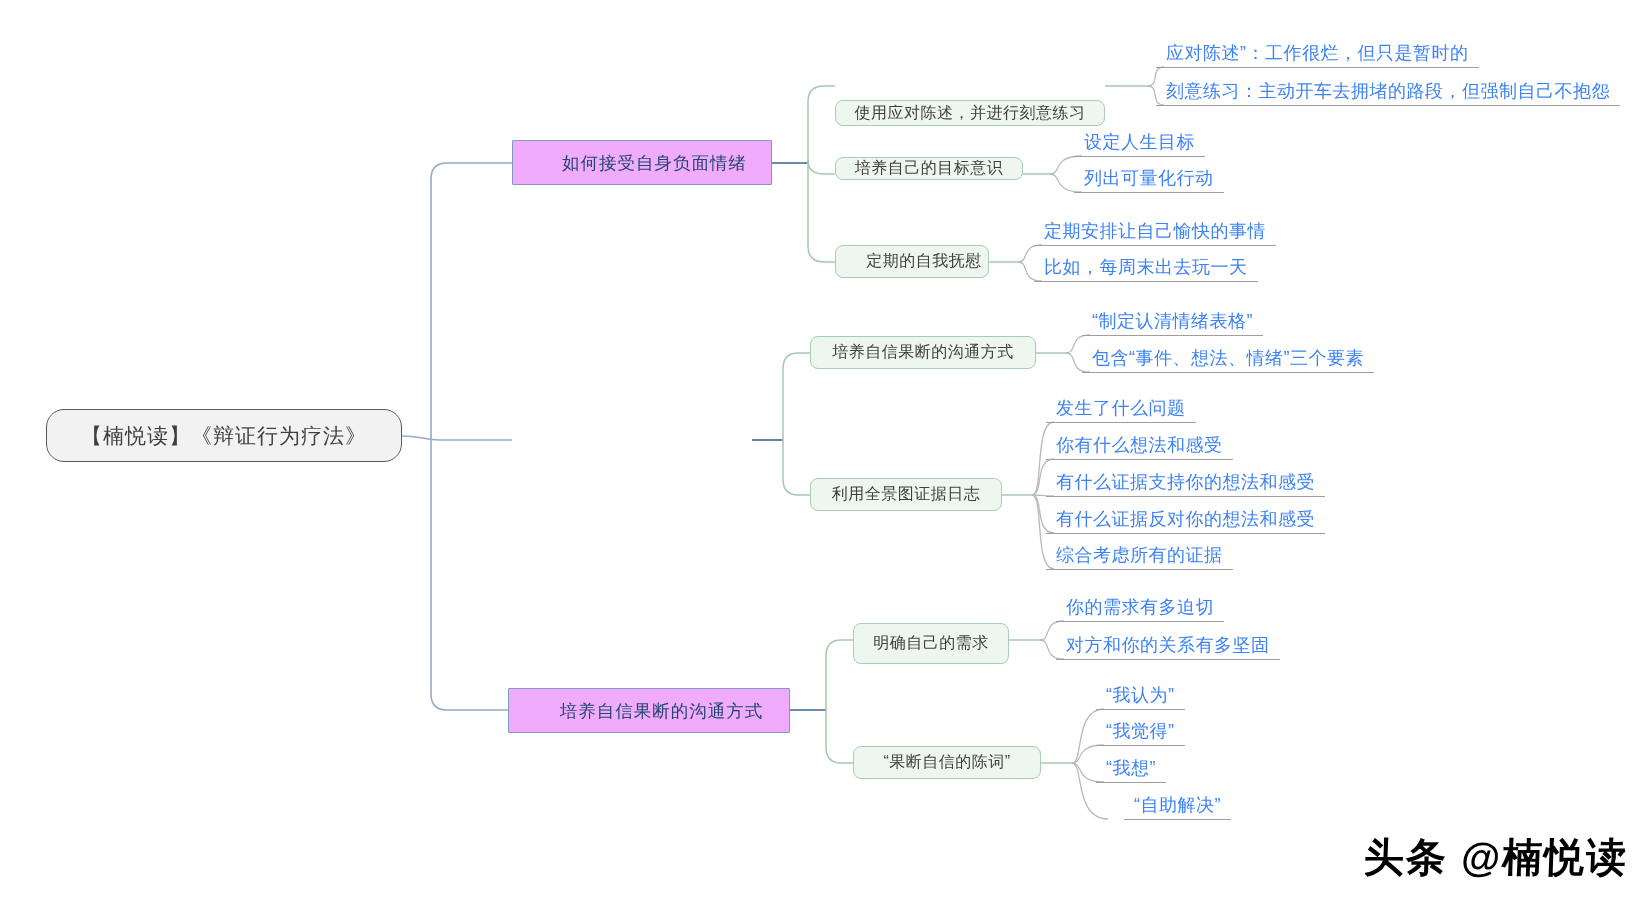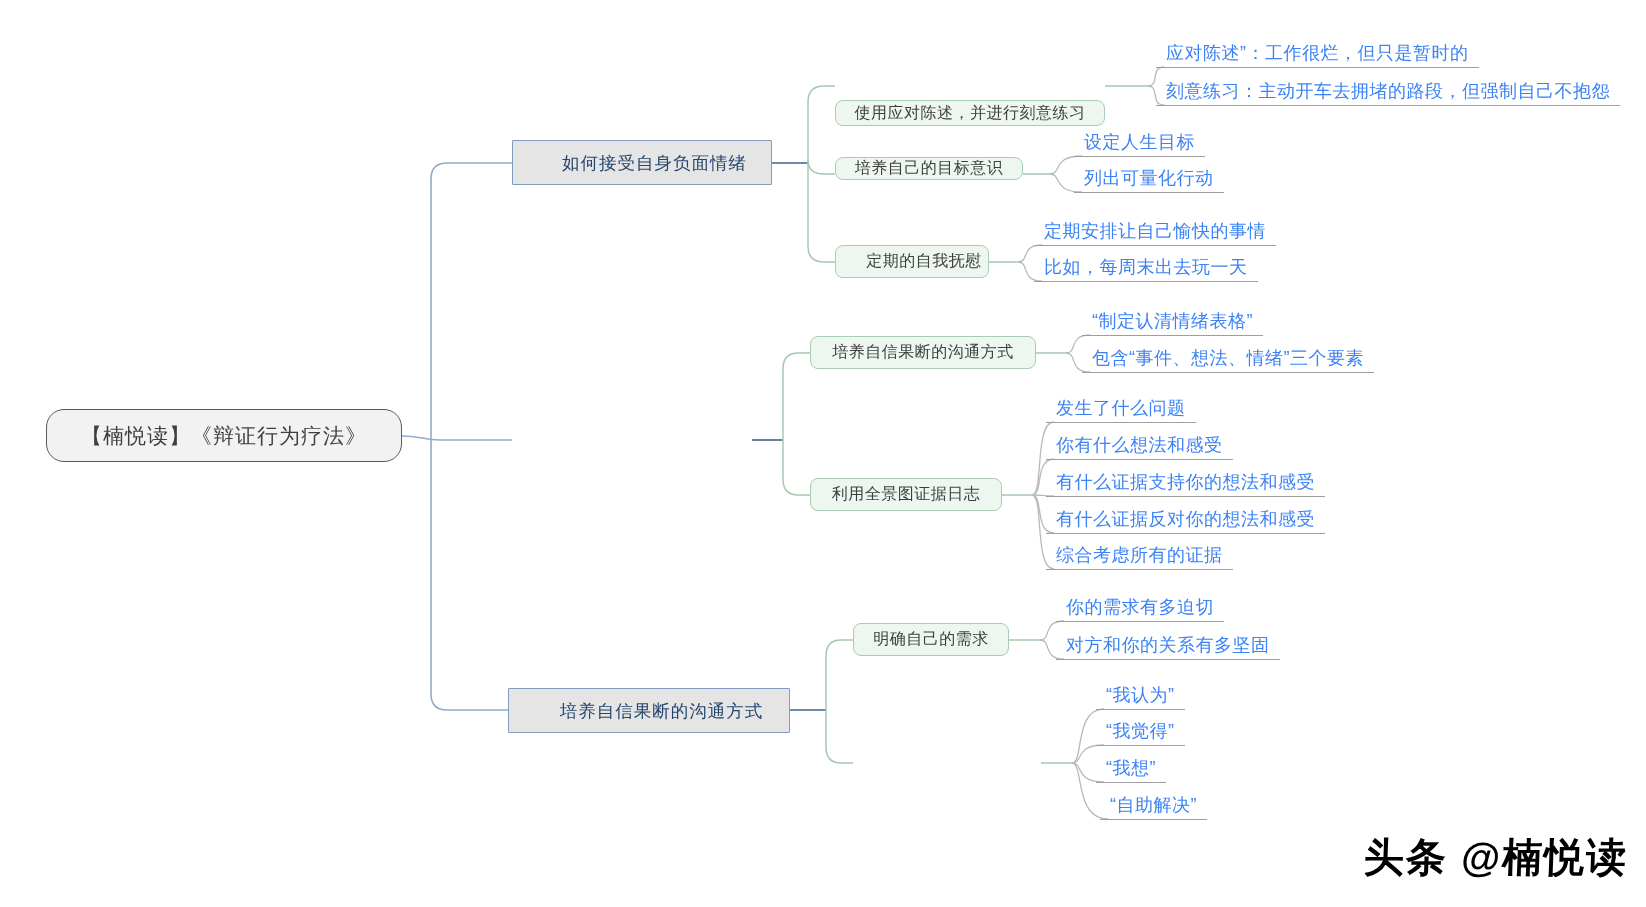--- a/index.html
+++ b/index.html
@@ -3,21 +3,21 @@
 <meta charset="utf-8">
 <title>Mind Map</title>
 <style>
   html,body{margin:0;padding:0;background:#ffffff;}
   body{font-family:"Liberation Sans","DejaVu Sans",sans-serif;}
   .canvas{position:relative;width:1646px;height:907px;background:#ffffff;overflow:hidden;}
   .wires{position:absolute;left:0;top:0;z-index:0;}
   .node{position:absolute;z-index:2;box-sizing:border-box;display:flex;align-items:center;justify-content:center;
         white-space:nowrap;background:#fff;}
   .root-node{background:#f2f2f2;border:1.6px solid #595959;border-radius:18px;font-size:21px;color:#3f3f3f;letter-spacing:1px;}
-  .blue-node{background:#e5e5e5;border:1.4px solid #7f9cbf;border-radius:1px;font-size:17.5px;color:#24466e;letter-spacing:1px;padding-left:25px;}
+  .blue-node{background:#f0abfc;border:1.4px solid #7f9cbf;border-radius:1px;font-size:17.5px;color:#24466e;letter-spacing:1px;padding-left:25px;}
   .green-node{background:#eef6f0;border:1.3px solid #a9cdb3;border-radius:8px;font-size:16px;color:#3f3f3f;letter-spacing:0.5px;}
   .leaf{position:absolute;z-index:2;font-size:18px;color:#3b82f6;line-height:21px;padding:0 10px 3px 10px;
         border-bottom:1.3px solid #9e9e9e;white-space:nowrap;background:transparent;letter-spacing:0.5px;}
   .watermark{position:absolute;z-index:3;right:18px;bottom:22px;font-size:40px;font-weight:800;color:#000;
              letter-spacing:2px;transform:skewX(-2deg);}
 </style>
 </head>
 <body>
 
 <div class="canvas">
@@ -71,37 +71,38 @@
   <div class="node root-node" style="left:46px;top:409px;width:356px;height:53px;">【楠悦读】《辩证行为疗法》</div>
 
   <div class="node blue-node" style="left:512px;top:140px;width:260px;height:45px;">如何接受自身负面情绪</div>
   <div class="node blue-node" style="left:508px;top:688px;width:282px;height:45px;">培养自信果断的沟通方式</div>
 
   <div class="node green-node" style="left:835px;top:70px;width:270px;height:26px;margin-top:30px;">使用应对陈述，并进行刻意练习</div>
   <div class="node green-node" style="left:835px;top:157px;width:188px;height:23px;">培养自己的目标意识</div>
   <div class="node green-node" style="left:835px;top:245px;width:154px;height:33px;padding-left:24px;">定期的自我抚慰</div>
   <div class="node green-node" style="left:810px;top:336px;width:226px;height:33px;">培养自信果断的沟通方式</div>
   <div class="node green-node" style="left:810px;top:478px;width:192px;height:33px;">利用全景图证据日志</div>
-  <div class="node green-node" style="left:853px;top:623px;width:156px;height:33px;">明确自己的需求</div>
+  <div class="node green-node" style="left:853px;top:623px;width:156px;height:41px;">明确自己的需求</div>
+  <div class="node green-node" style="left:853px;top:746px;width:188px;height:33px;">“果断自信的陈词”</div>
 
   <div class="leaf" style="left:1156px;top:43px;">应对陈述”：工作很烂，但只是暂时的</div>
   <div class="leaf" style="left:1156px;top:81px;">刻意练习：主动开车去拥堵的路段，但强制自己不抱怨</div>
   <div class="leaf" style="left:1074px;top:132px;">设定人生目标</div>
   <div class="leaf" style="left:1074px;top:168px;">列出可量化行动</div>
   <div class="leaf" style="left:1034px;top:221px;">定期安排让自己愉快的事情</div>
   <div class="leaf" style="left:1034px;top:257px;">比如，每周末出去玩一天</div>
   <div class="leaf" style="left:1082px;top:311px;">“制定认清情绪表格”</div>
   <div class="leaf" style="left:1082px;top:348px;">包含“事件、想法、情绪”三个要素</div>
   <div class="leaf" style="left:1046px;top:398px;">发生了什么问题</div>
   <div class="leaf" style="left:1046px;top:435px;">你有什么想法和感受</div>
   <div class="leaf" style="left:1046px;top:472px;">有什么证据支持你的想法和感受</div>
   <div class="leaf" style="left:1046px;top:509px;">有什么证据反对你的想法和感受</div>
   <div class="leaf" style="left:1046px;top:545px;">综合考虑所有的证据</div>
   <div class="leaf" style="left:1056px;top:597px;">你的需求有多迫切</div>
   <div class="leaf" style="left:1056px;top:635px;">对方和你的关系有多坚固</div>
   <div class="leaf" style="left:1096px;top:685px;">“我认为”</div>
   <div class="leaf" style="left:1096px;top:721px;">“我觉得”</div>
   <div class="leaf" style="left:1096px;top:758px;text-align:center;">“我想”</div>
-  <div class="leaf" style="left:1100px;top:795px;">“自助解决”</div>
+  <div class="leaf" style="left:1124px;top:795px;">“自助解决”</div>
 
   <div class="watermark">头条 @楠悦读</div>
 
 </div>
 
 </body></html>

